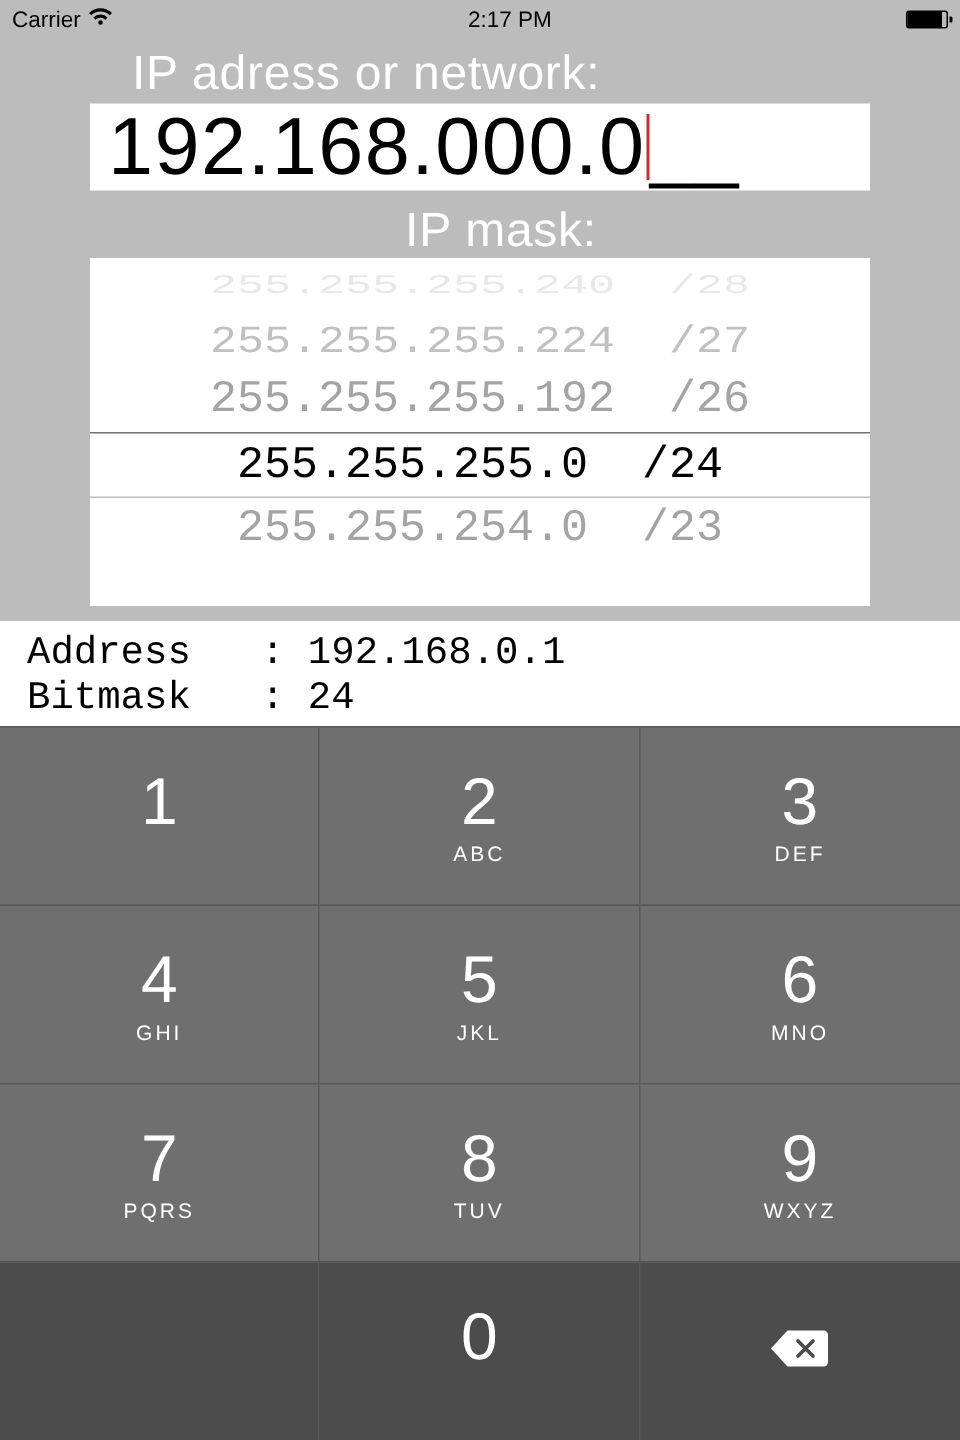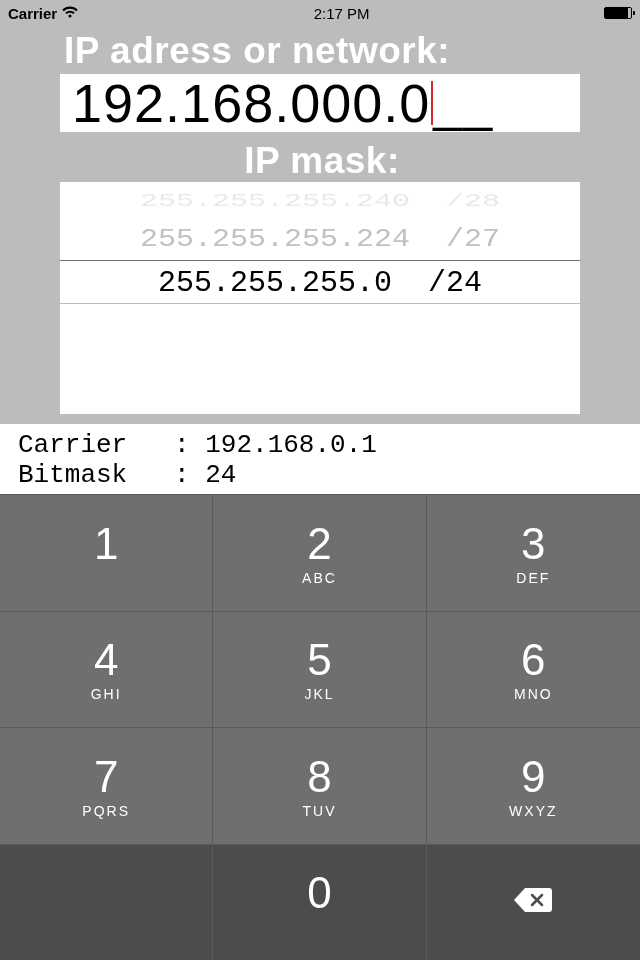--- a/index.html
+++ b/index.html
@@ -1,29 +1,29 @@
 <!DOCTYPE html>
 <html><head>
   <meta charset="utf-8">
   <style>
     * { box-sizing: border-box; margin: 0; padding: 0; }
     html, body { width: 640px; height: 960px; overflow: hidden; font-family: -apple-system, Helvetica, Arial, sans-serif; }
     body { background: #bcbcbc; display: flex; flex-direction: column; }
 
     
     .status-bar { height: 26px; display: flex; align-items: center; justify-content: space-between; padding: 0 8px; font-size: 15px; font-weight: 500; color: #000; }
-    .status-left, .status-right { display: flex; align-items: center; gap: 4px; font-weight: bold; }
+    .status-left, .status-right { display: flex; align-items: center; gap: 4px; }
     .wifi-icon { font-size: 15px; }
     .battery { width: 28px; height: 12px; border: 1.5px solid #000; border-radius: 2px; position: relative; }
     .battery::after { content: ""; position: absolute; right: -4px; top: 3px; width: 2px; height: 4px; background: #000; border-radius: 0 1px 1px 0; }
     .battery-fill { background: #000; height: 100%; width: 90%; }
 
     
     .form-area { padding: 4px 60px 0 60px; }
-    .field-label { font-size: 37px; font-weight: 700; color: #fff; letter-spacing: 0.5px; margin-left: 4px; }
+    .field-label { font-size: 32px; font-weight: 400; color: #fff; letter-spacing: 0.5px; margin-left: 28px; }
     .ip-input-wrap { background: #fff; margin-top: 2px; height: 58px; display: flex; align-items: center; padding: 0 12px; font-family: inherit; }
     .ip-input { font-size: 54px; font-weight: 400; letter-spacing: 1px; color: #000; white-space: pre; }
     .cursor { display: inline-block; width: 2px; height: 44px; background: #d02a2a; vertical-align: middle; margin-left: 1px; }
     .placeholder-rest { color: #000; font-size: 52px; letter-spacing: 1px; }
 
     .mask-label { margin-top: 8px; text-align: center; }
 
     
     .picker { background: #fff; margin-top: 0; height: 232px; overflow: hidden; position: relative; font-family: "Courier New", monospace; font-size: 30px; }
     .picker-rows { display: flex; flex-direction: column; align-items: center; }
@@ -73,27 +73,29 @@
     <span class="ip-input">192.168.000.0</span>
       <span class="cursor"></span>
       <span class="placeholder-rest">__</span>
   </div>
 
   <div class="field-label mask-label">IP mask:</div>
   <div class="picker">
     <div class="picker-rows">
       <div class="picker-row faded-more">255.255.255.240  /28</div>
       <div class="picker-row faded">255.255.255.224  /27</div>
+      <div class="picker-row near">255.255.255.192  /26</div>
       <div class="picker-row selected">255.255.255.0  /24</div>
+      <div class="picker-row near">255.255.254.0  /23</div>
 
     </div>
   </div>
 </div>
 
-<div class="results"><span>Carrier   : 192.168.0.1</span>
+<div class="results"><span>Address   : 192.168.0.1</span>
 <span>Bitmask   : 24</span></div>
 
 <div class="keypad">
   <div class="key">
       <span class="key-digit">1</span>
       <span class="key-letters"></span>
     </div>
   <div class="key">
       <span class="key-digit">2</span>
       <span class="key-letters">ABC</span>

